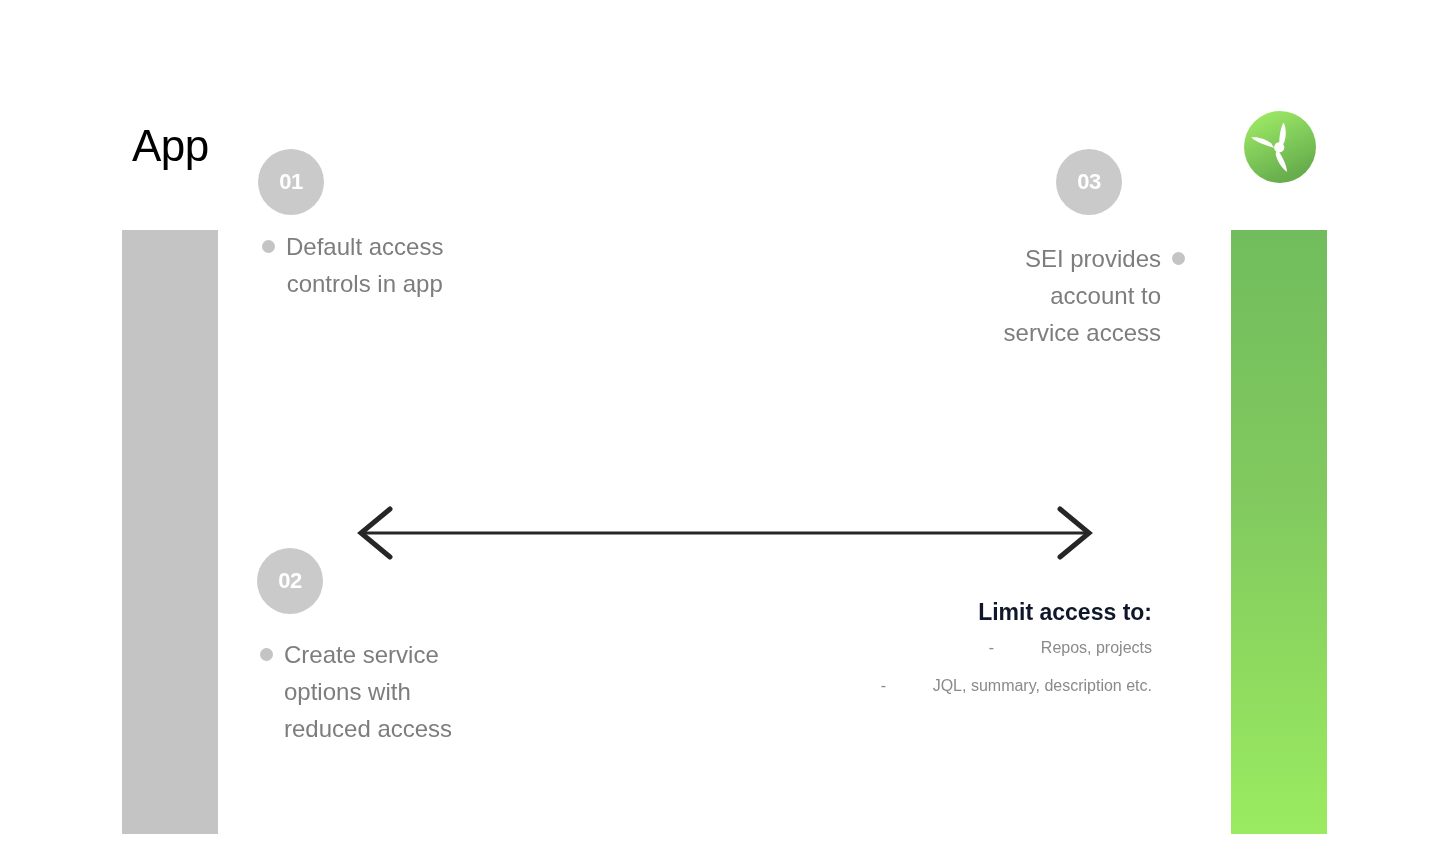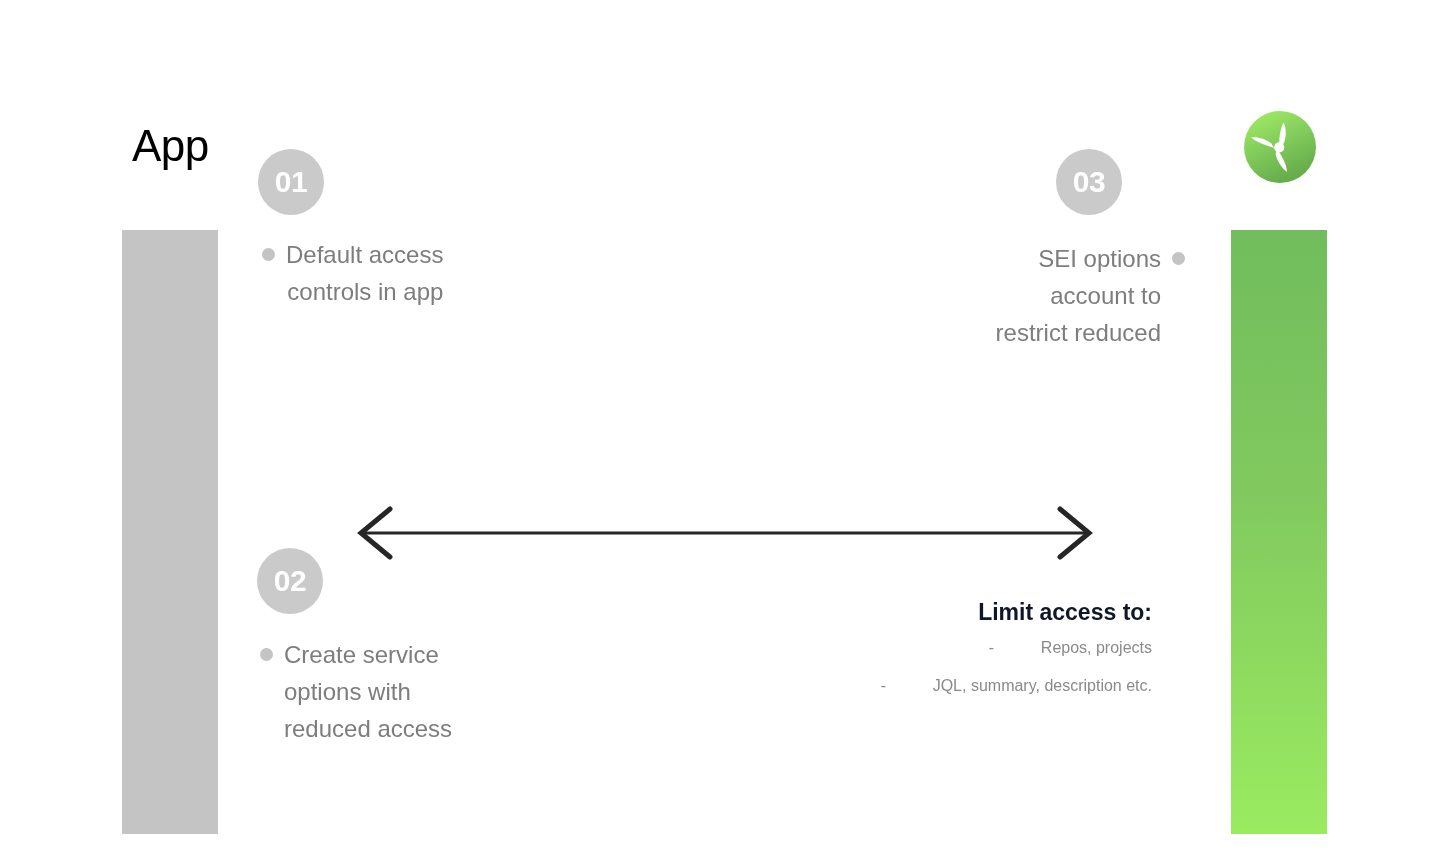--- a/index.html
+++ b/index.html
@@ -53,42 +53,42 @@
   }
 
   
   .badge {
     position: absolute;
     width: 66px;
     height: 66px;
     border-radius: 50%;
     background: #cacaca;
     color: #ffffff;
-    font-size: 30px;
+    font-size: 22px;
     font-weight: 700;
     display: flex;
     align-items: center;
     justify-content: center;
     letter-spacing: -0.5px;
   }
   .badge-01 { left: 258px; top: 149px; }
   .badge-02 { left: 257px; top: 548px; }
   .badge-03 { left: 1056px; top: 149px; }
 
   
   .step-text {
     position: absolute;
     font-size: 24px;
     line-height: 37px;
     color: #7d7d7d;
     font-weight: 400;
   }
   .step-text .line { white-space: nowrap; }
 
-  .step-01 { left: 262px; top: 236px; text-align: right; }
+  .step-01 { left: 262px; top: 228px; text-align: center; }
   .step-02 { left: 260px; top: 636px; text-align: left; }
   .step-03 { left: 885px; top: 240px; width: 300px; text-align: right; }
 
   .bullet-dot {
     display: inline-block;
     width: 13px;
     height: 13px;
     border-radius: 50%;
     background: #c4c4c4;
     vertical-align: middle;
@@ -188,24 +188,24 @@
       <span class="bullet-dot"></span><span>Create service</span>
     </div>
     <div class="line" style="padding-left:24px;">options with</div>
     <div class="line" style="padding-left:24px;">reduced access</div>
   </div>
 
   <div class="badge badge-03">03</div>
 
   <div class="step-text step-03">
     <div class="line bullet-right">
-      <span>SEI options</span><span class="bullet-dot"></span>
+      <span>SEI provides</span><span class="bullet-dot"></span>
     </div>
     <div class="line" style="padding-right:24px;">account to</div>
-    <div class="line" style="padding-right:24px;">restrict reduced</div>
+    <div class="line" style="padding-right:24px;">service access</div>
   </div>
 
   <div class="arrow-wrap">
     <svg width="746" height="56" viewBox="0 0 746 56" xmlns="http://www.w3.org/2000/svg">
       <line x1="8" y1="28" x2="738" y2="28" stroke="#262626" stroke-width="3"></line>
       <polyline points="38,4 9,28 38,52" fill="none" stroke="#262626" stroke-width="5" stroke-linecap="round" stroke-linejoin="miter"></polyline>
       <polyline points="708,4 737,28 708,52" fill="none" stroke="#262626" stroke-width="5" stroke-linecap="round" stroke-linejoin="miter"></polyline>
     </svg>
   </div>
 

